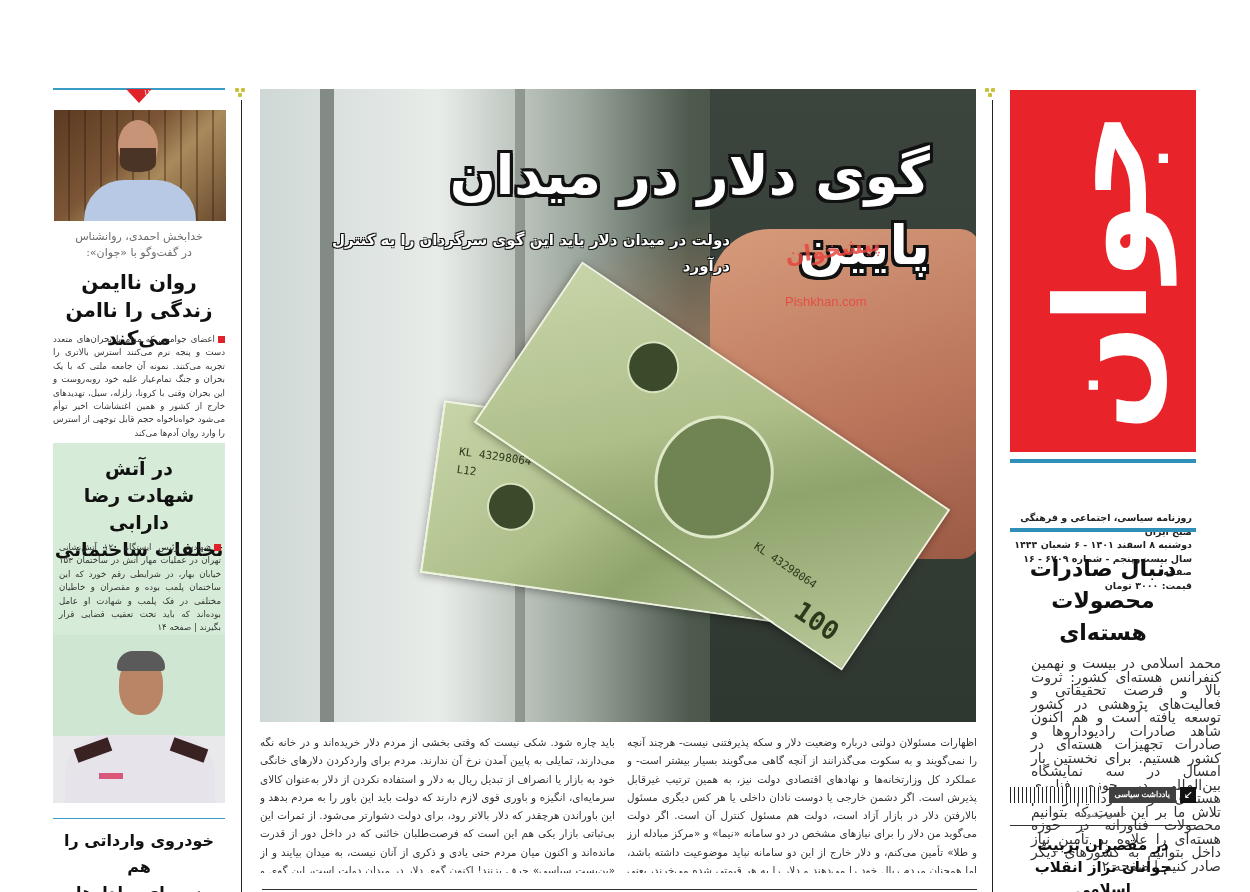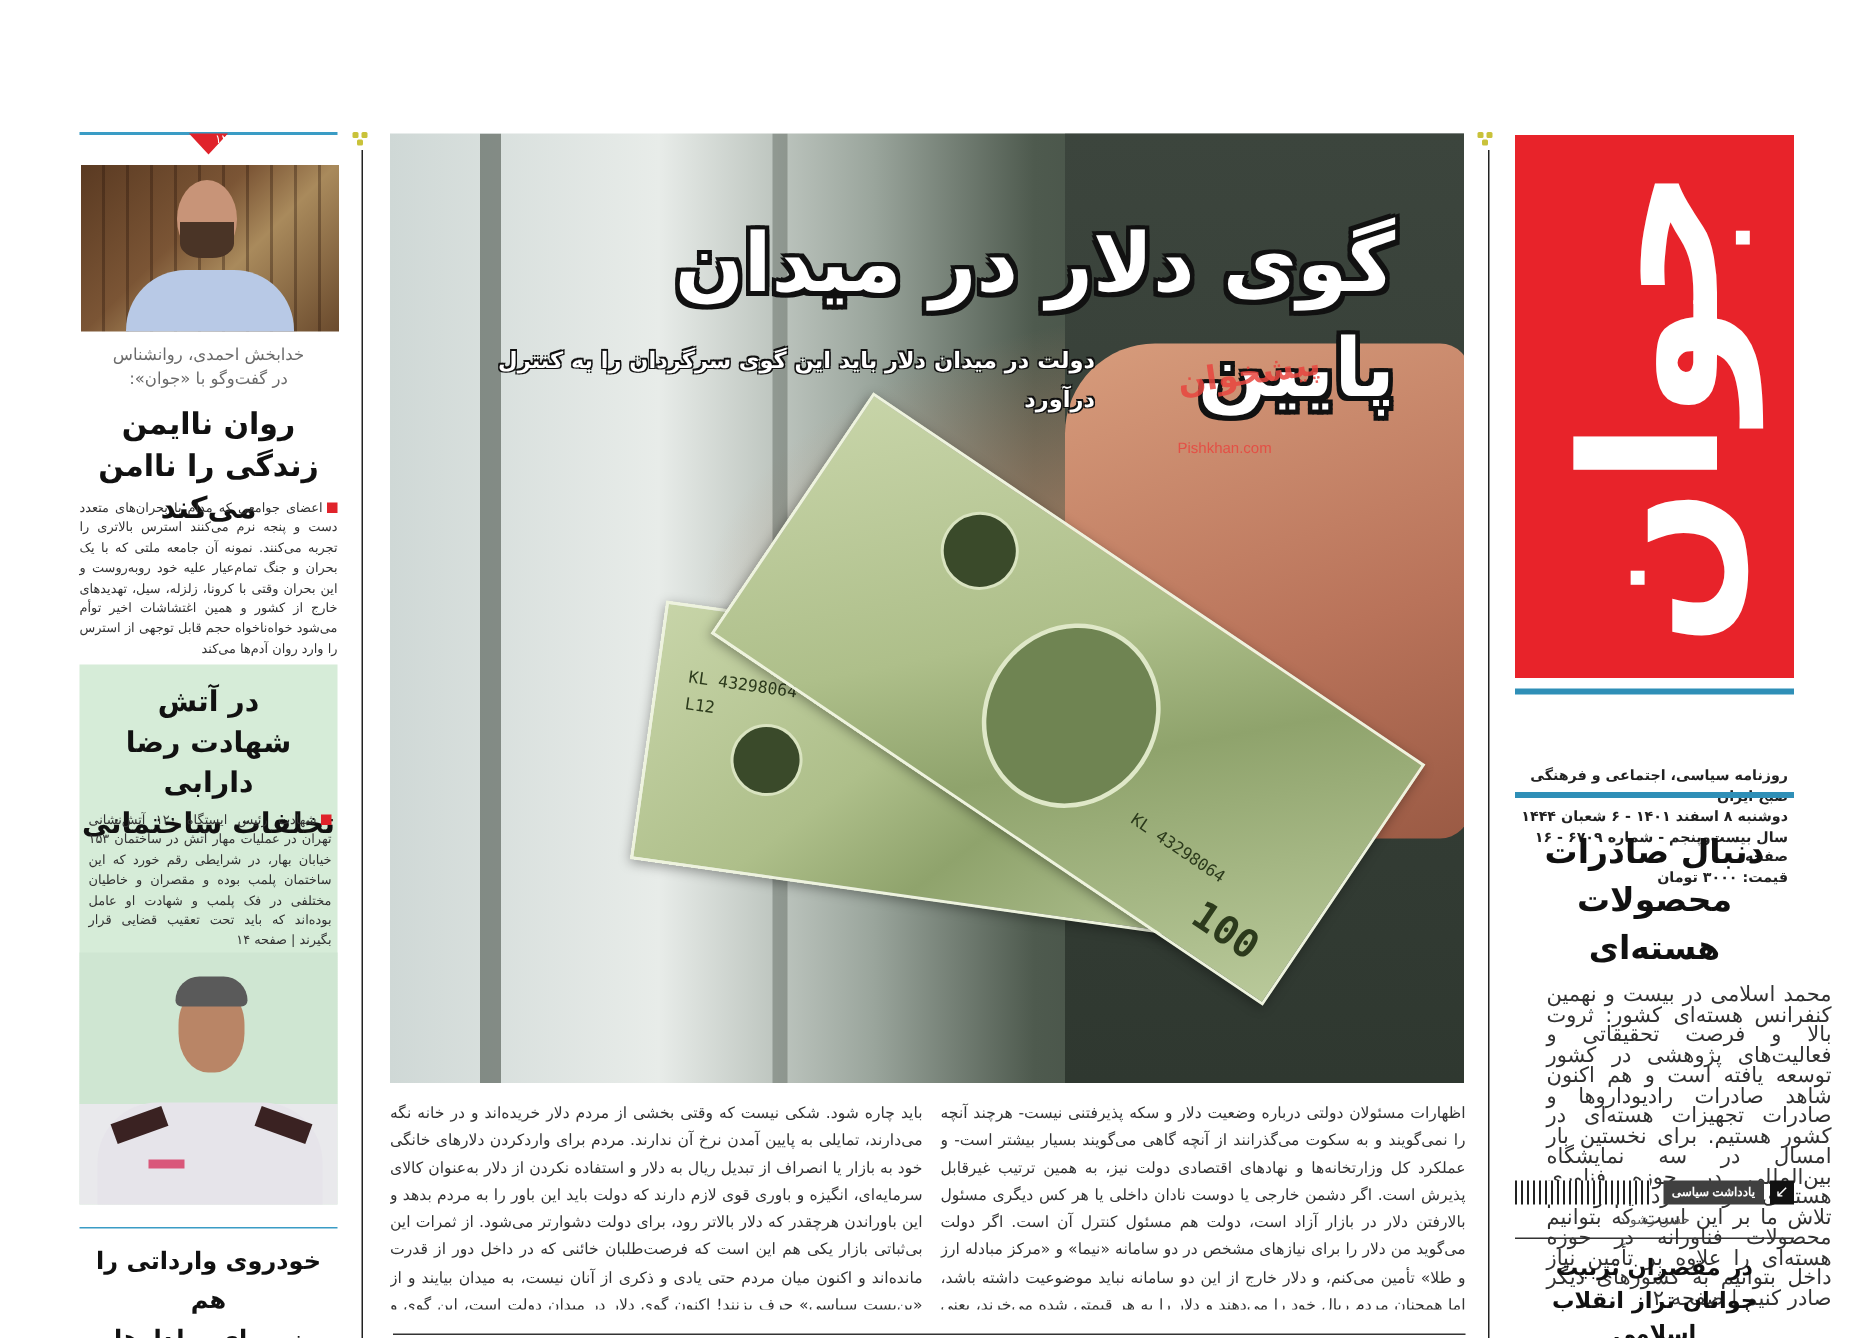--- a/index.html
+++ b/index.html
@@ -54,21 +54,21 @@
     font-size: 15px; font-weight: bold; color: #fff; line-height: 26px;
     text-shadow: -1px -1px 0 #111, 1px -1px 0 #111, -1px 1px 0 #111, 1px 1px 0 #111;
   }
   .bill {
     background: linear-gradient(135deg, #c7d4a8 0%, #aebf8a 40%, #8fa36c 60%, #b9c99a 100%);
     border: 2px solid #eef3de; box-shadow: 0 2px 8px rgba(0,0,0,.35);
   }
   .bill-seal { border-radius: 50%; background: #3a4a2a; border: 2px solid #d9e3c0; }
   .bill-text { font-family: "DejaVu Sans Mono", monospace; color: #2c3a1c; font-size: 11px; }
   .hand { background: linear-gradient(160deg, #d79c7c 0%, #b9735a 60%, #9a5a44 100%); border-radius: 60px 20px 20px 120px; }
-  .watermark { color: #e8463f; opacity: .85; font-size: 10px; font-family: "Liberation Sans", sans-serif; }
+  .watermark { color: #e8463f; opacity: .85; font-size: 13px; font-family: "Liberation Sans", sans-serif; }
   .watermark-fa { color: #e8463f; opacity: .85; font-size: 22px; font-weight: bold; }
   .article-text { font-size: 10.4px; line-height: 18.3px; color: #333; text-align: justify; }
   .hr-dark { height: 1px; background: #333; }
 
   
   .logo-box { background: #e8232a; overflow: hidden; }
   .logo-glyph { color: #fff; font-weight: bold; font-size: 250px; line-height: 300px; }
   .blueline { height: 4px; background: #2f8fb7; }
   .masthead-info { font-size: 9.5px; line-height: 13.6px; font-weight: bold; color: #222; margin-top: 44px; }
   .h-right { font-weight: bold; color: #111; font-size: 22px; line-height: 32px; }

